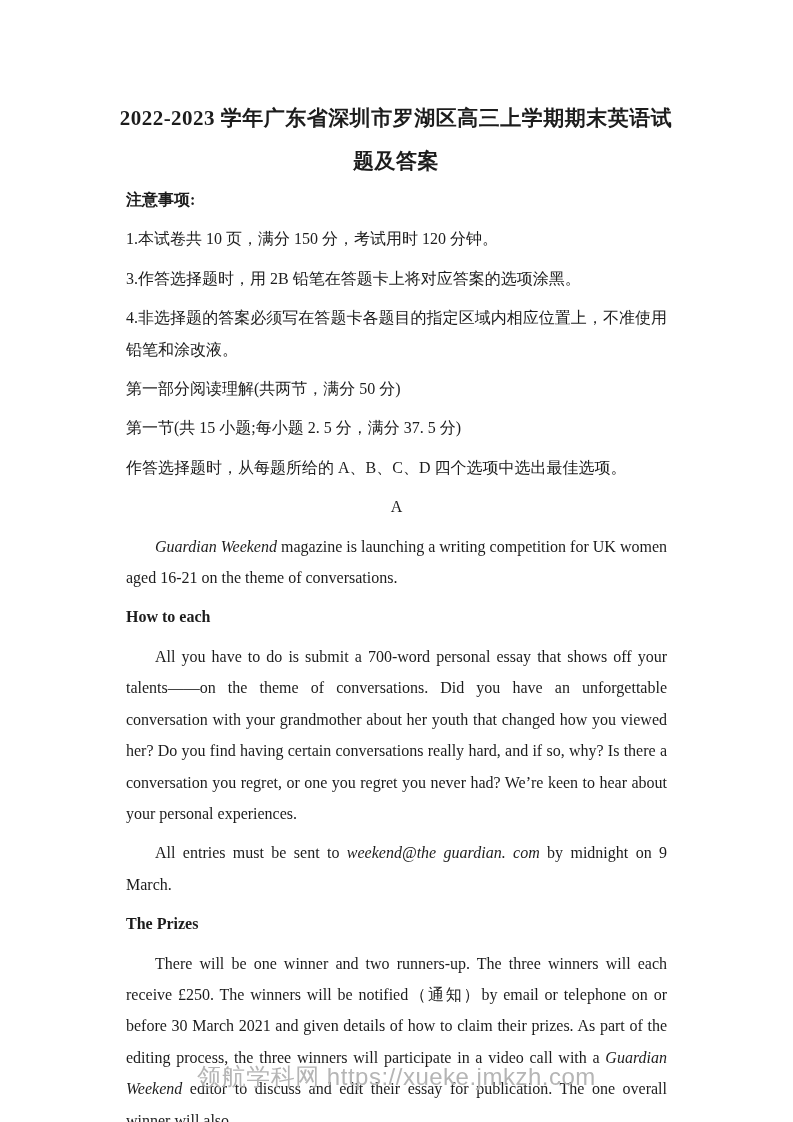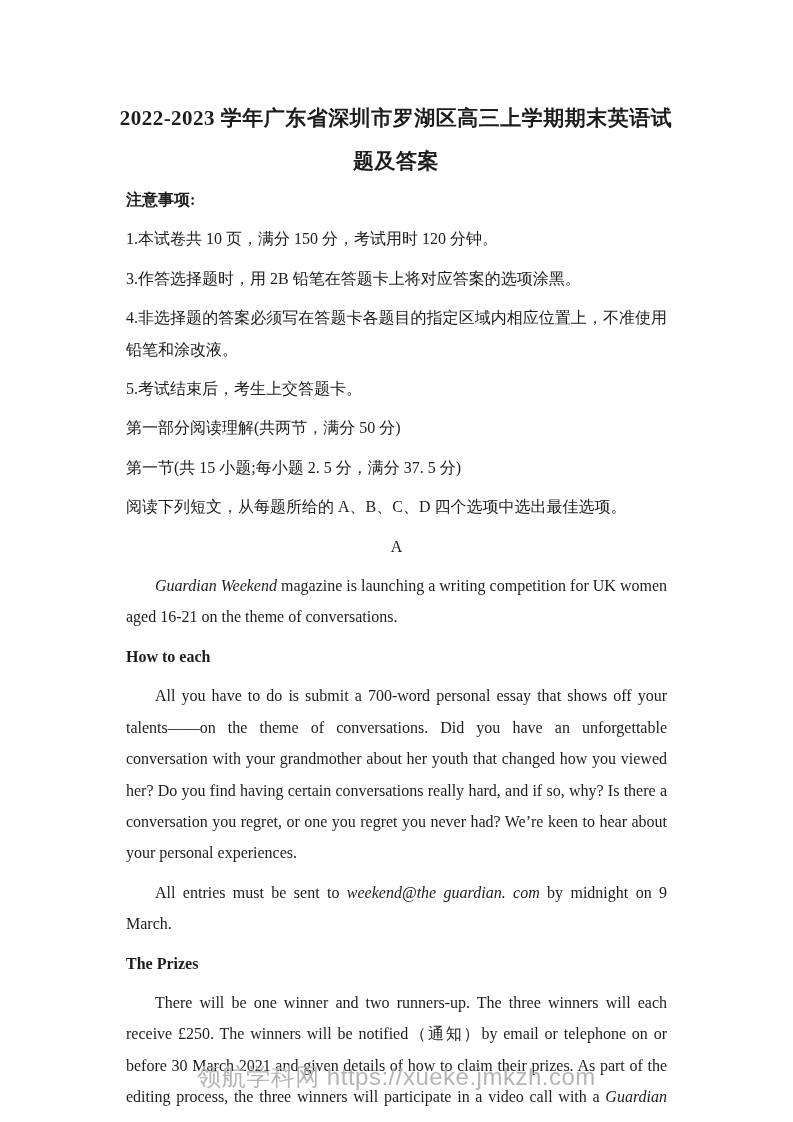--- a/index.html
+++ b/index.html
@@ -62,28 +62,27 @@
   <h1 class="doc-title">2022-2023 学年广东省深圳市罗湖区高三上学期期末英语试题及答案</h1>
 
   <div class="doc-body">
 
     <p class="bold">注意事项:</p>
 
     <div id="notice-list">
         <p>1.本试卷共 10 页，满分 150 分，考试用时 120 分钟。</p>
         <p>3.作答选择题时，用 2B 铅笔在答题卡上将对应答案的选项涂黑。</p>
         <p>4.非选择题的答案必须写在答题卡各题目的指定区域内相应位置上，不准使用铅笔和涂改液。</p>
-        <p>5.考试结束后，考生上交答题卡。</p>
       </div>
 
     <p>第一部分阅读理解(共两节，满分 50 分)</p>
 
     <p>第一节(共 15 小题;每小题 2. 5 分，满分 37. 5 分)</p>
 
-    <p>阅读下列短文，从每题所给的 A、B、C、D 四个选项中选出最佳选项。</p>
+    <p>作答选择题时，从每题所给的 A、B、C、D 四个选项中选出最佳选项。</p>
 
     <p class="center">A</p>
 
 
     <div id="passage-blocks">
         <p class="indent"><i>Guardian Weekend</i><span> magazine is launching a writing competition for UK women aged 16-21 on the theme of conversations.</span></p>
         <p class="bold">How to each</p>
         <p class="indent"><span>All you have to do is submit a 700-word personal essay that shows off your talents——on the theme of conversations. Did you have an unforgettable conversation with your grandmother about her youth that changed how you viewed her? Do you find having certain conversations really hard, and if so, why? Is there a conversation you regret, or one you regret you never had? We’re keen to hear about your personal experiences.</span></p>
         <p class="indent"><span>All entries must be sent to </span><i>weekend@the guardian. com</i><span> by midnight on 9 March.</span></p>
         <p class="bold">The Prizes</p>

